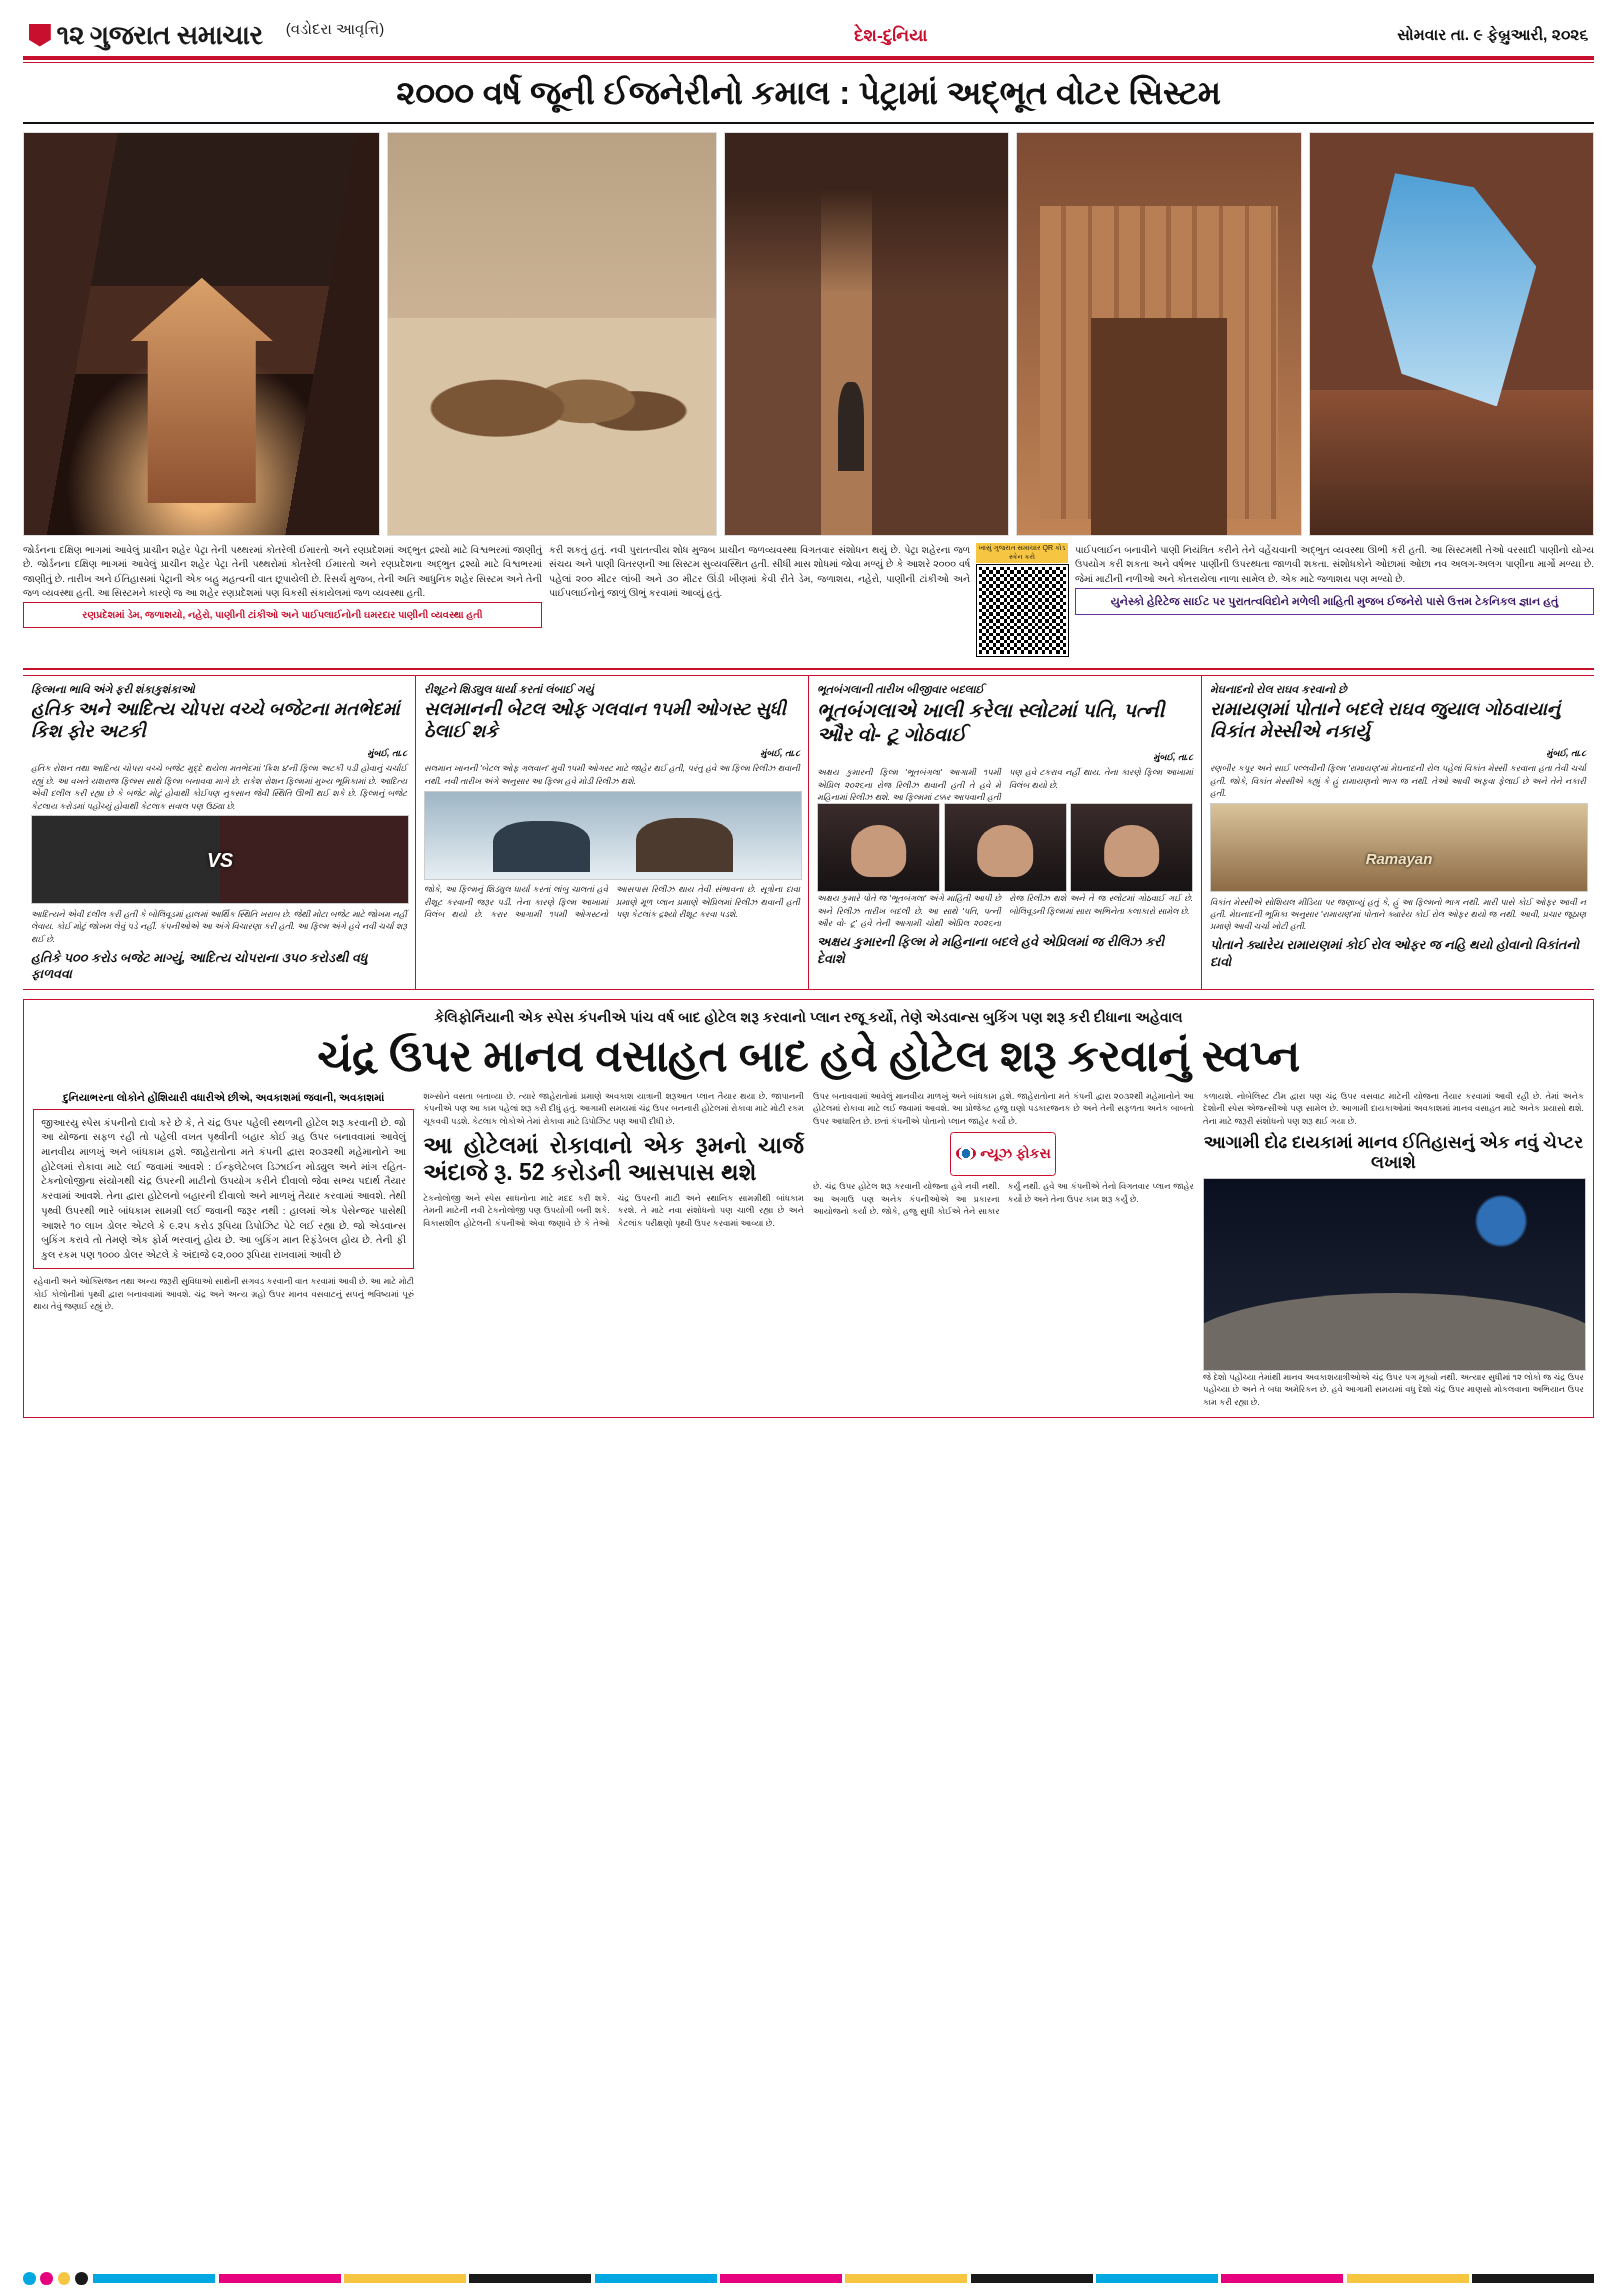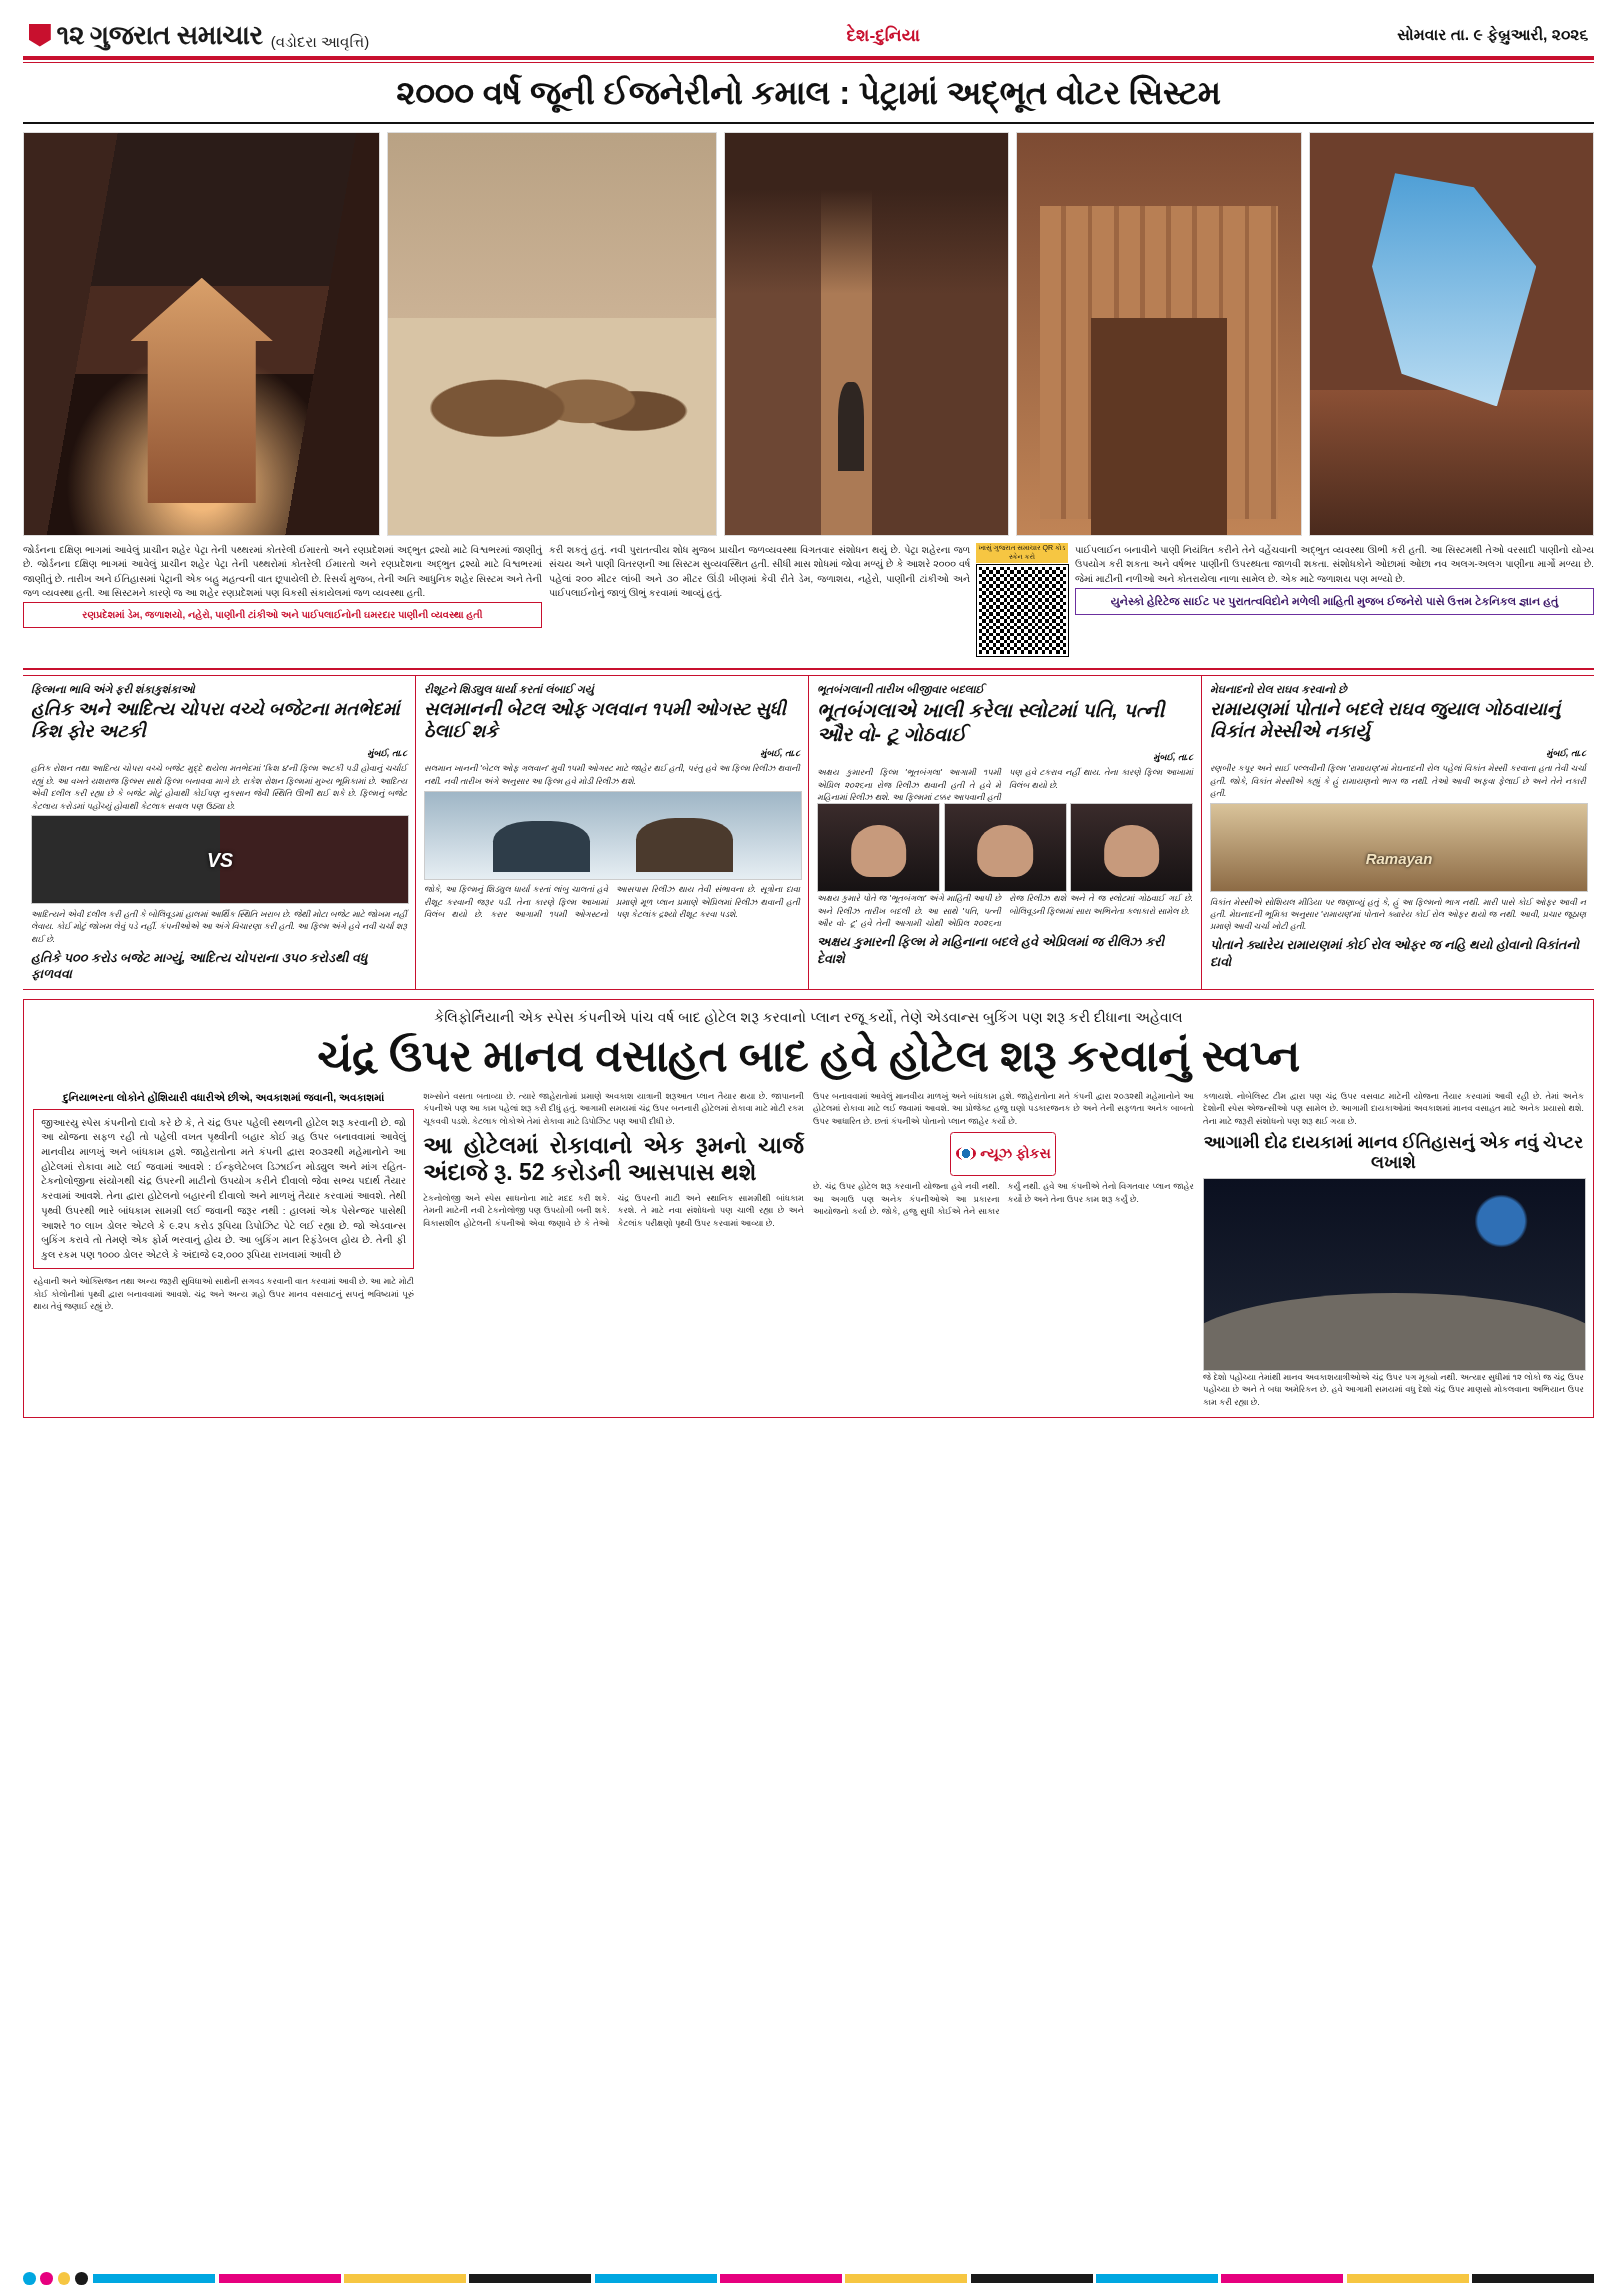--- a/index.html
+++ b/index.html
@@ -3,21 +3,21 @@
 <meta charset="utf-8">
 <style>
   html,body{margin:0;padding:0;background:#f2f0ec;}
   body{font-family:"Liberation Sans", sans-serif;}
   .page{
     width:1617px;height:2295px;background:#ffffff;position:relative;
     box-sizing:border-box;padding:19.6px 23px 0 23px;overflow:hidden;
   }
   
   .masthead{display:flex;align-items:center;justify-content:space-between;padding:0 5.8px 3.5px 5.8px;}
-  .mast-left{display:flex;align-items:flex-end;gap:8px;}
+  .mast-left{display:flex;align-items:flex-start;gap:23px;}
   .mast-logo{
     font-size:26.6px;font-weight:bold;color:#1a1a1a;letter-spacing:-0.6px;
     display:flex;align-items:center;gap:5.8px;
   }
   .mast-flag{width:22px;height:23px;background:#c8102e;clip-path:polygon(0 0,100% 0,100% 70%,50% 100%,0 70%);}
   .mast-edition{font-size:15px;color:#222;}
   .mast-right{font-size:15.6px;color:#111;font-weight:bold;}
   .mast-center{font-size:17.3px;color:#c8102e;font-weight:bold;}
   .rule-thick{height:4px;background:#c8102e;margin:2.3px 0 0 0;}
   .rule-thin{height:1.2px;background:#c8102e;margin:1.7px 0 0 0;}
@@ -112,21 +112,21 @@
   .t-ram{background:linear-gradient(#d9c39a,#8d6b45);}
   .t-ram:after{content:"Ramayan";position:absolute;left:50%;top:62%;transform:translate(-50%,-50%);
      color:#f3e3c0;font-size:15px;font-style:italic;font-weight:bold;text-shadow:0 0 3.5px #000;}
   .faces{display:flex;gap:3.5px;}
   .faces .f{flex:1;height:87px;border:0.6px solid #ccc;position:relative;overflow:hidden;background:linear-gradient(#3a2b2b,#161213);}
   .faces .f:after{content:"";position:absolute;left:50%;top:24%;transform:translateX(-50%);
      width:46%;height:60%;background:#c79a7c;border-radius:48% 48% 34% 34%;}
 
   
   .feature{border:1.7px solid #c8102e;margin-top:9.2px;padding:5.8px 9.2px 9.2px 9.2px;}
-  .feat-kicker{text-align:center;font-size:14px;font-weight:normal;color:#111;line-height:1.3;padding:2.3px 0 5.8px 0;}
+  .feat-kicker{text-align:center;font-size:14px;font-weight:bold;color:#111;line-height:1.3;padding:2.3px 0 5.8px 0;}
   .feat-head{text-align:center;font-size:44px;font-weight:bold;color:#111;line-height:1.05;padding:1.2px 0 7px 0;letter-spacing:-0.6px;}
   .feat-cols{display:flex;gap:9.2px;margin-top:3.5px;}
   .feat-cols .fc{flex:1;font-size:8.4px;line-height:1.5;text-align:justify;}
   .byline{font-size:10.4px;font-weight:bold;text-align:center;margin-bottom:3.5px;}
   .hl-box{border:1.2px solid #c8102e;padding:5.8px 7px;font-size:9.8px;line-height:1.5;color:#111;text-align:justify;margin-bottom:5.8px;}
   .subhead{font-size:23px;font-weight:bold;line-height:1.18;color:#111;margin:4.6px 0 5.8px 0;}
   .subhead2{font-size:17.3px;font-weight:bold;line-height:1.2;color:#111;margin:4.6px 0 4.6px 0;text-align:center;}
   .newsfocus{
     width:104px;height:42px;margin:4.6px auto;border:1.2px solid #c8102e;border-radius:3.5px;
     display:flex;align-items:center;justify-content:center;color:#c8102e;font-weight:bold;font-size:14px;gap:4.6px;background:#fff;

